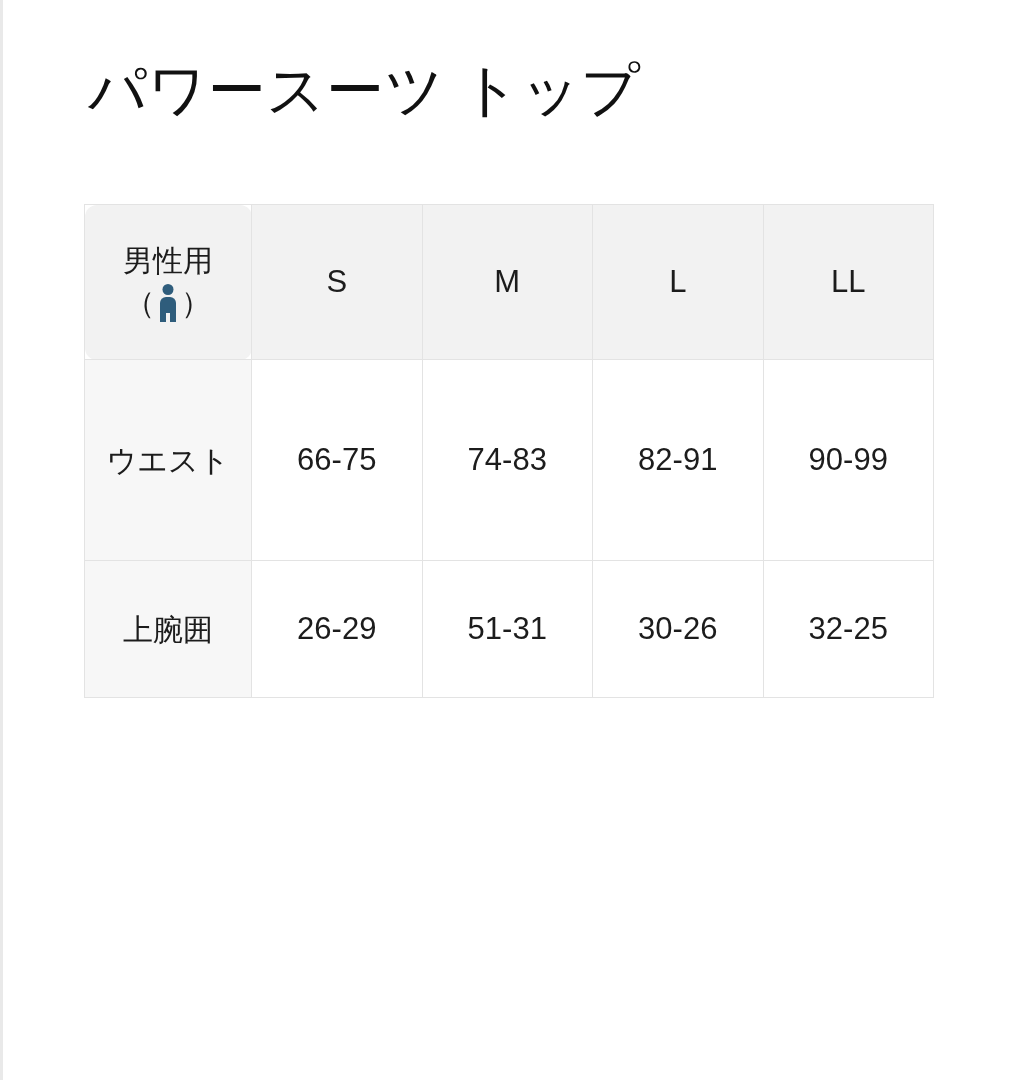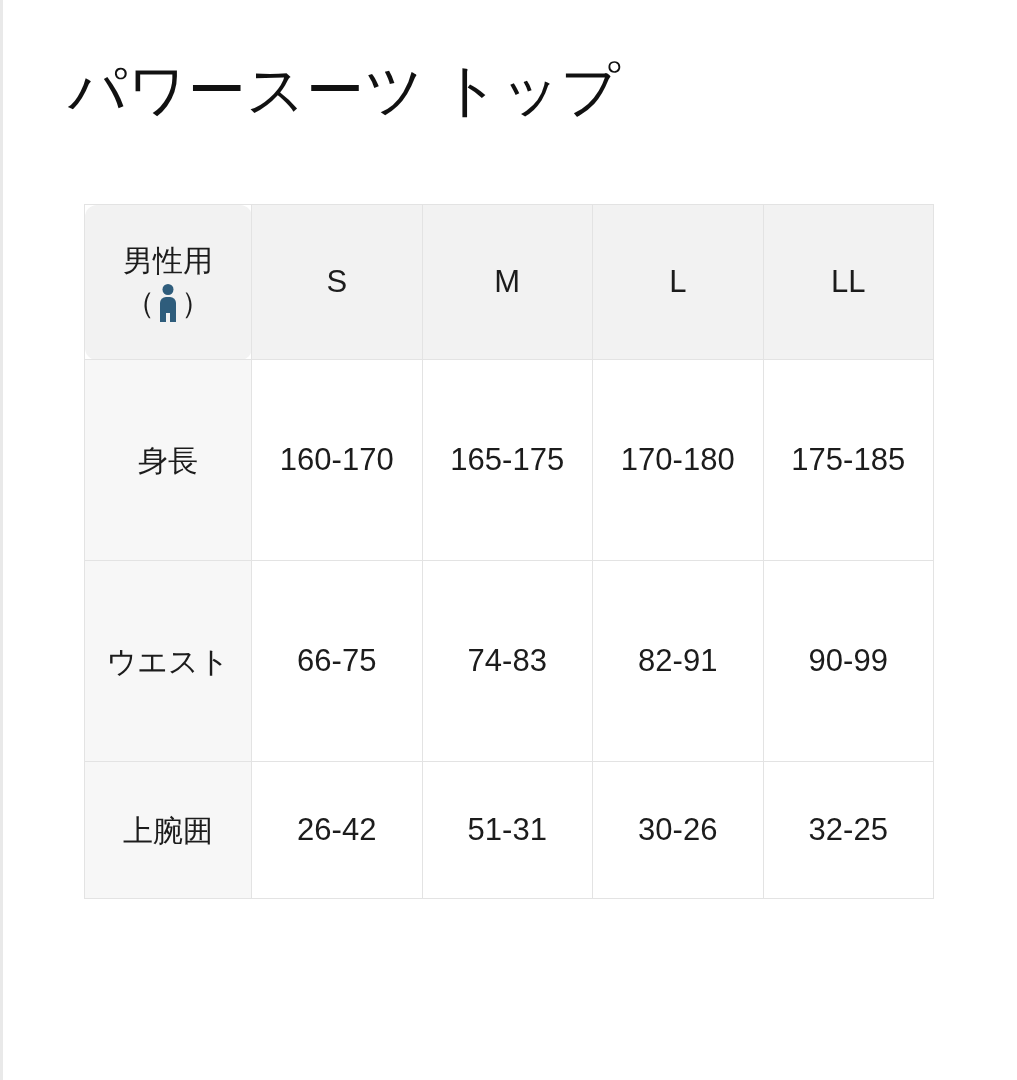--- a/index.html
+++ b/index.html
@@ -25,21 +25,21 @@
   .left-rule {
     position: absolute;
     left: 0;
     top: 0;
     width: 3px;
     height: 1080px;
     background: #e9e9e9;
   }
   .title {
     position: absolute;
-    left: 68px;
+    left: 88px;
     top: 58px;
     font-size: 58px;
     line-height: 1.1;
     font-weight: 400;
     letter-spacing: 0.5px;
     color: #111111;
     white-space: nowrap;
   }
   .table-wrap {
     position: absolute;
@@ -169,36 +169,29 @@
             </div>
           </th>
           <th>S</th>
           <th>M</th>
           <th>L</th>
           <th>LL</th>
         </tr>
       </thead>
       <tbody>
         <tr>
-          <th class="rowhead">身長</th>
-          <td><span class="cellval">160-170</span></td>
-          <td><span class="cellval">165-175</span></td>
-          <td><span class="cellval">170-180</span></td>
-          <td><span class="cellval">175-185</span></td>
-        </tr>
-        <tr>
           <th class="rowhead">ウエスト</th>
           <td><span class="cellval">66-75</span></td>
           <td><span class="cellval">74-83</span></td>
           <td><span class="cellval">82-91</span></td>
           <td><span class="cellval">90-99</span></td>
         </tr>
         <tr>
           <th class="rowhead">上腕囲</th>
-          <td><span class="cellval">26-42</span></td>
+          <td><span class="cellval">26-29</span></td>
           <td><span class="cellval">51-31</span></td>
           <td><span class="cellval">30-26</span></td>
           <td><span class="cellval">32-25</span></td>
         </tr>
       </tbody>
     </table>
   </div>
 </div>
 
 </body></html>

